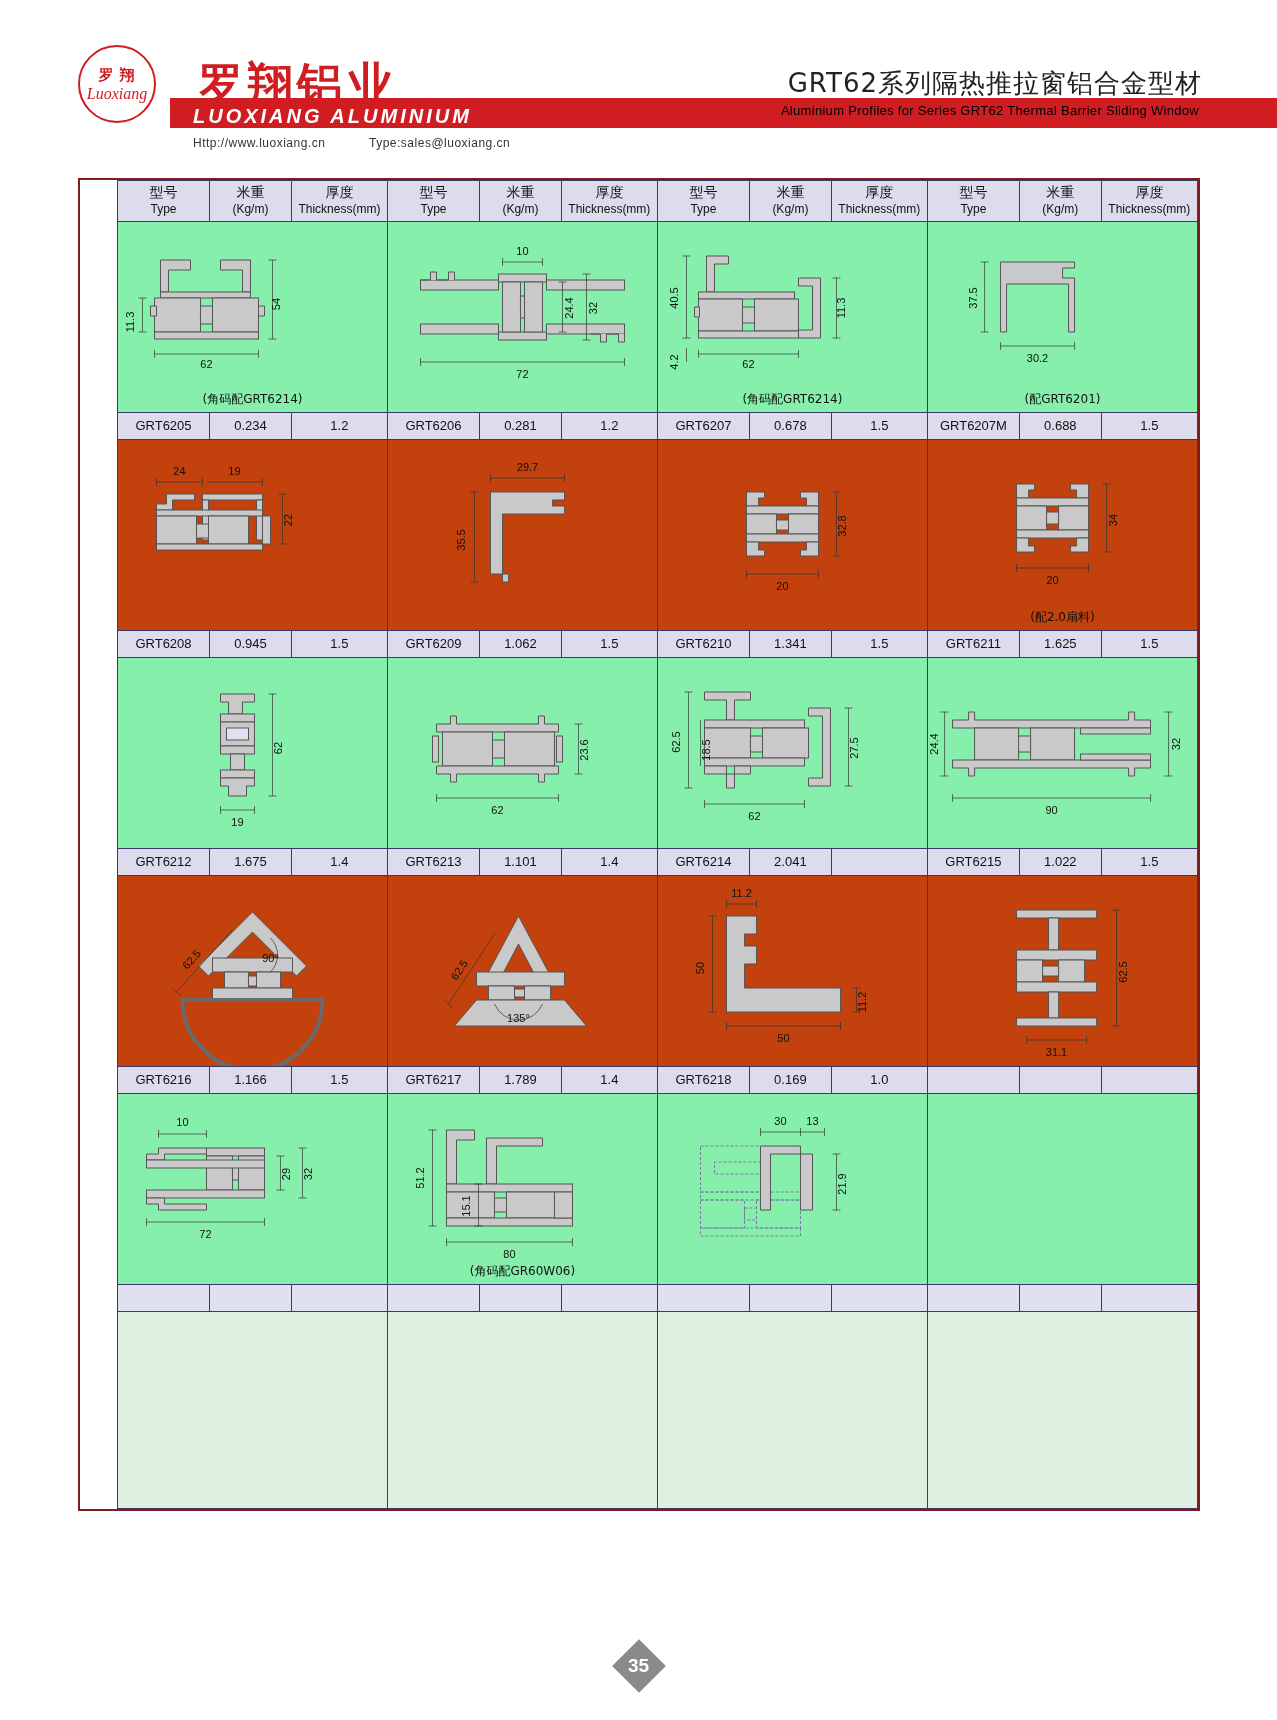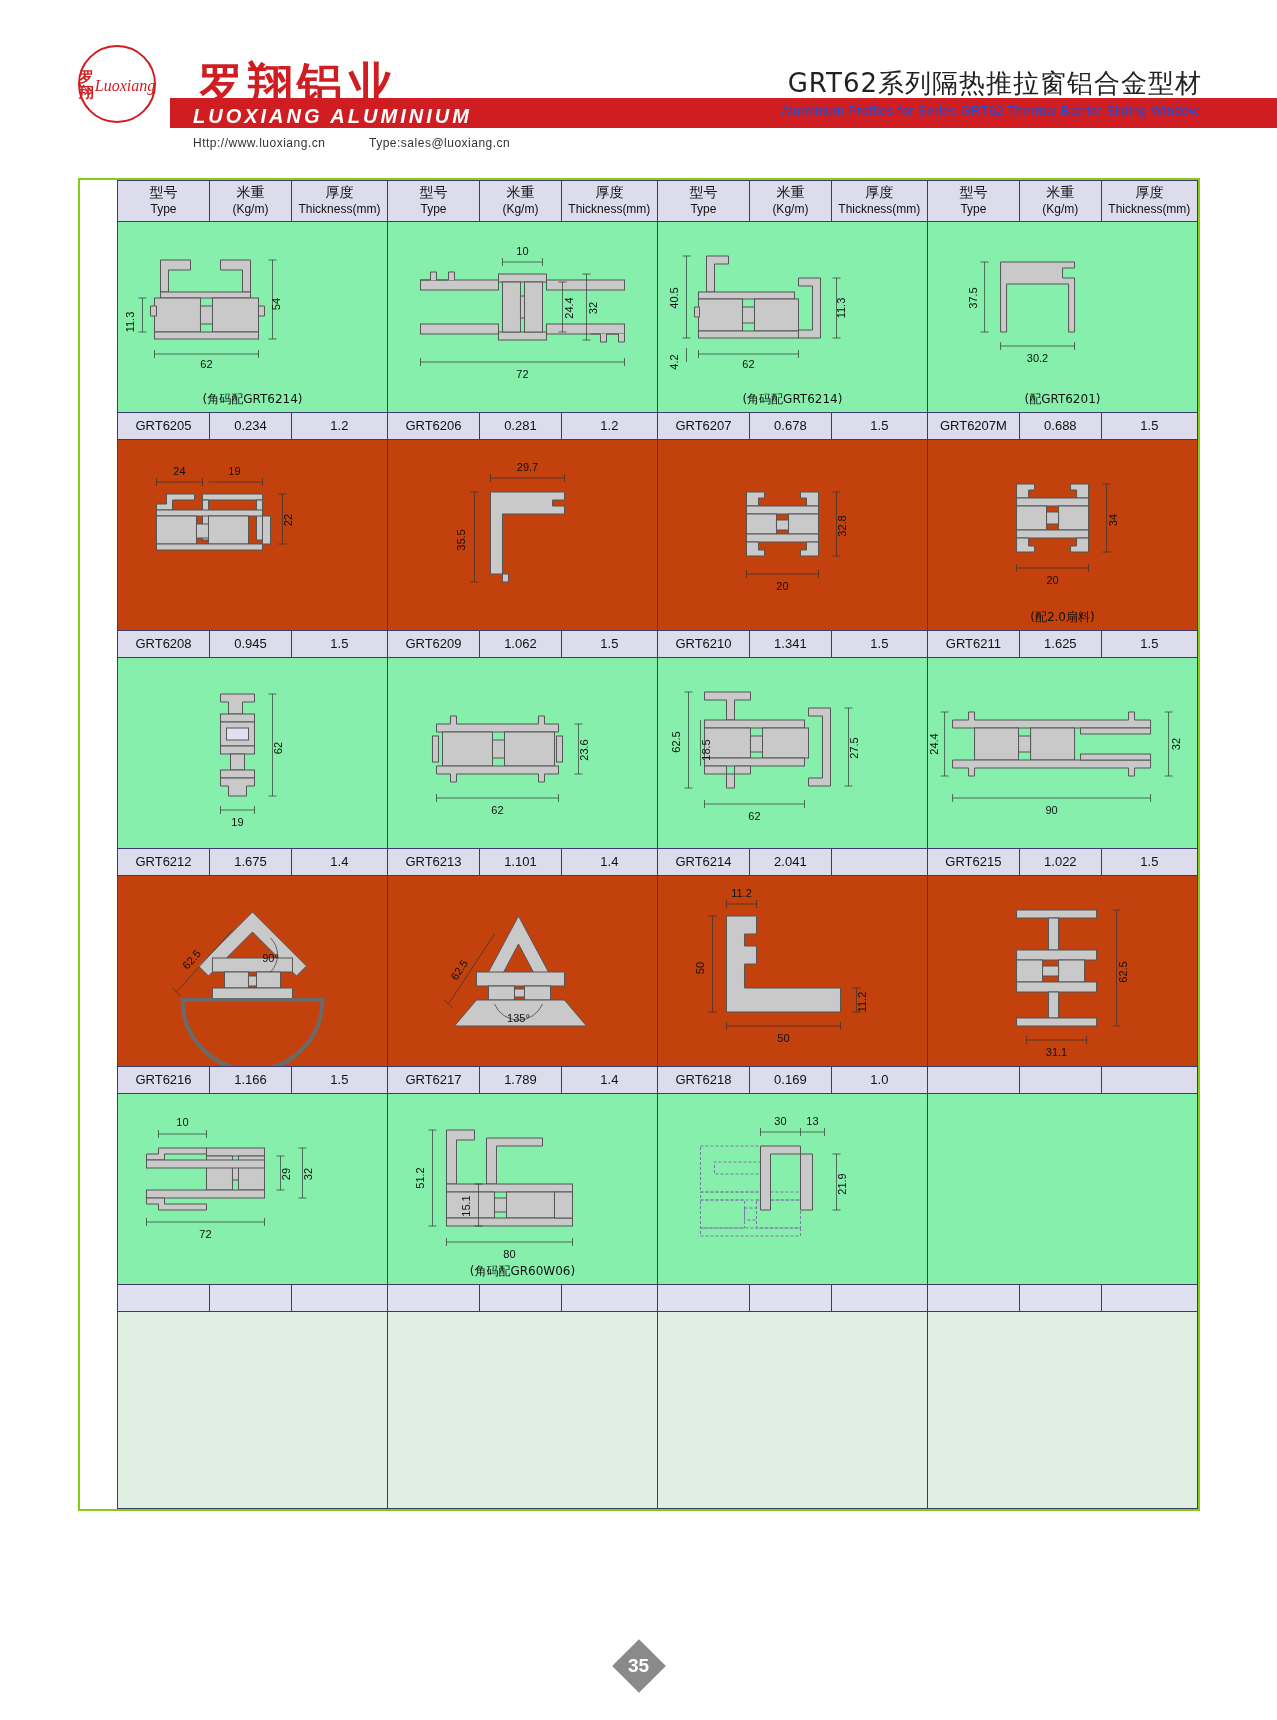--- a/index.html
+++ b/index.html
@@ -27,21 +27,21 @@
     display: flex;
     align-items: center;
   }
   .logo-seal {
     width: 74px;
     height: 74px;
     border-radius: 50%;
     border: 2px solid #cf1d21;
     color: #cf1d21;
     display: flex;
-    flex-direction: row;
+    flex-direction: column;
     align-items: center;
     justify-content: center;
     line-height: 1;
   }
   .logo-seal .seal-top {
     font-size: 15px;
     letter-spacing: 1px;
     font-weight: bold;
   }
   .logo-seal .seal-bot {
@@ -94,37 +94,37 @@
     font-size: 26px;
     color: #222;
     letter-spacing: 1px;
     font-family: "DejaVu Sans", sans-serif;
   }
   .title-en {
     position: absolute;
     right: 78px;
     top: 103px;
     font-size: 13px;
-    color: #1d4ed8;
+    color: #000000;
     letter-spacing: 0.3px;
   }
   .logo-en-wrap {
     position: absolute;
     left: 193px;
     top: 103px;
     z-index: 3;
   }
 
   
   .sheet {
     position: absolute;
     left: 78px;
     top: 178px;
     width: 1122px;
-    border: 2px solid #84cc16;
+    border: 2px solid #7f1d1d;
     box-sizing: border-box;
     padding-left: 37px;
   }
   table.grid {
     border-collapse: collapse;
     width: 100%;
     table-layout: fixed;
   }
   table.grid td {
     border: 1px solid #3b3b6b;

